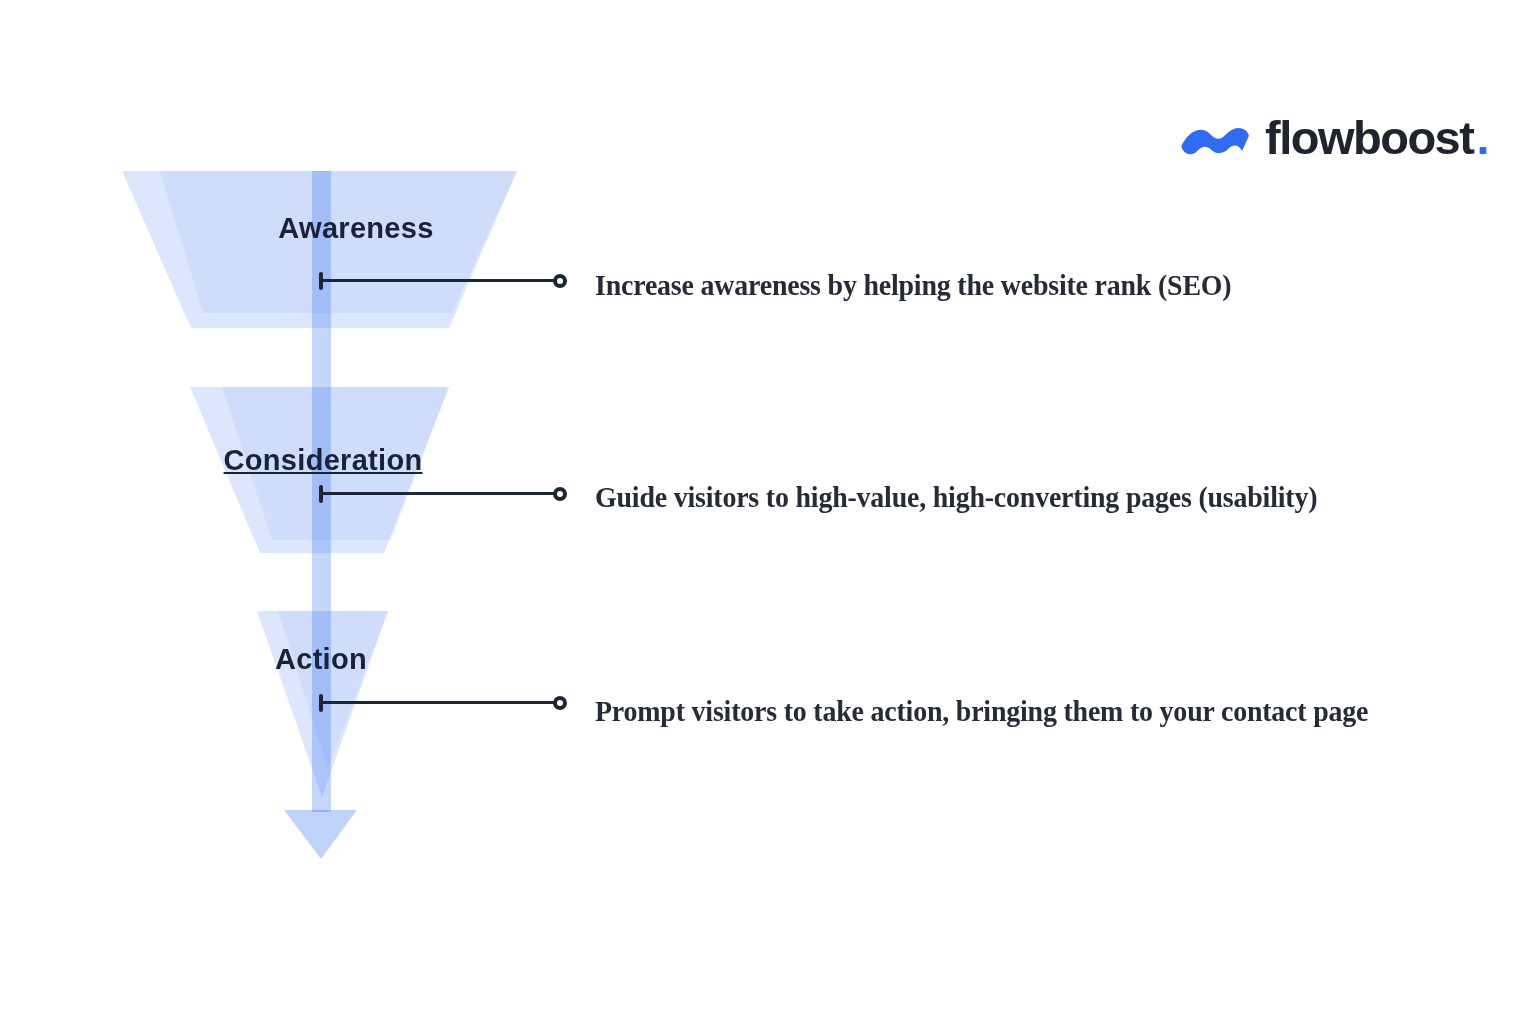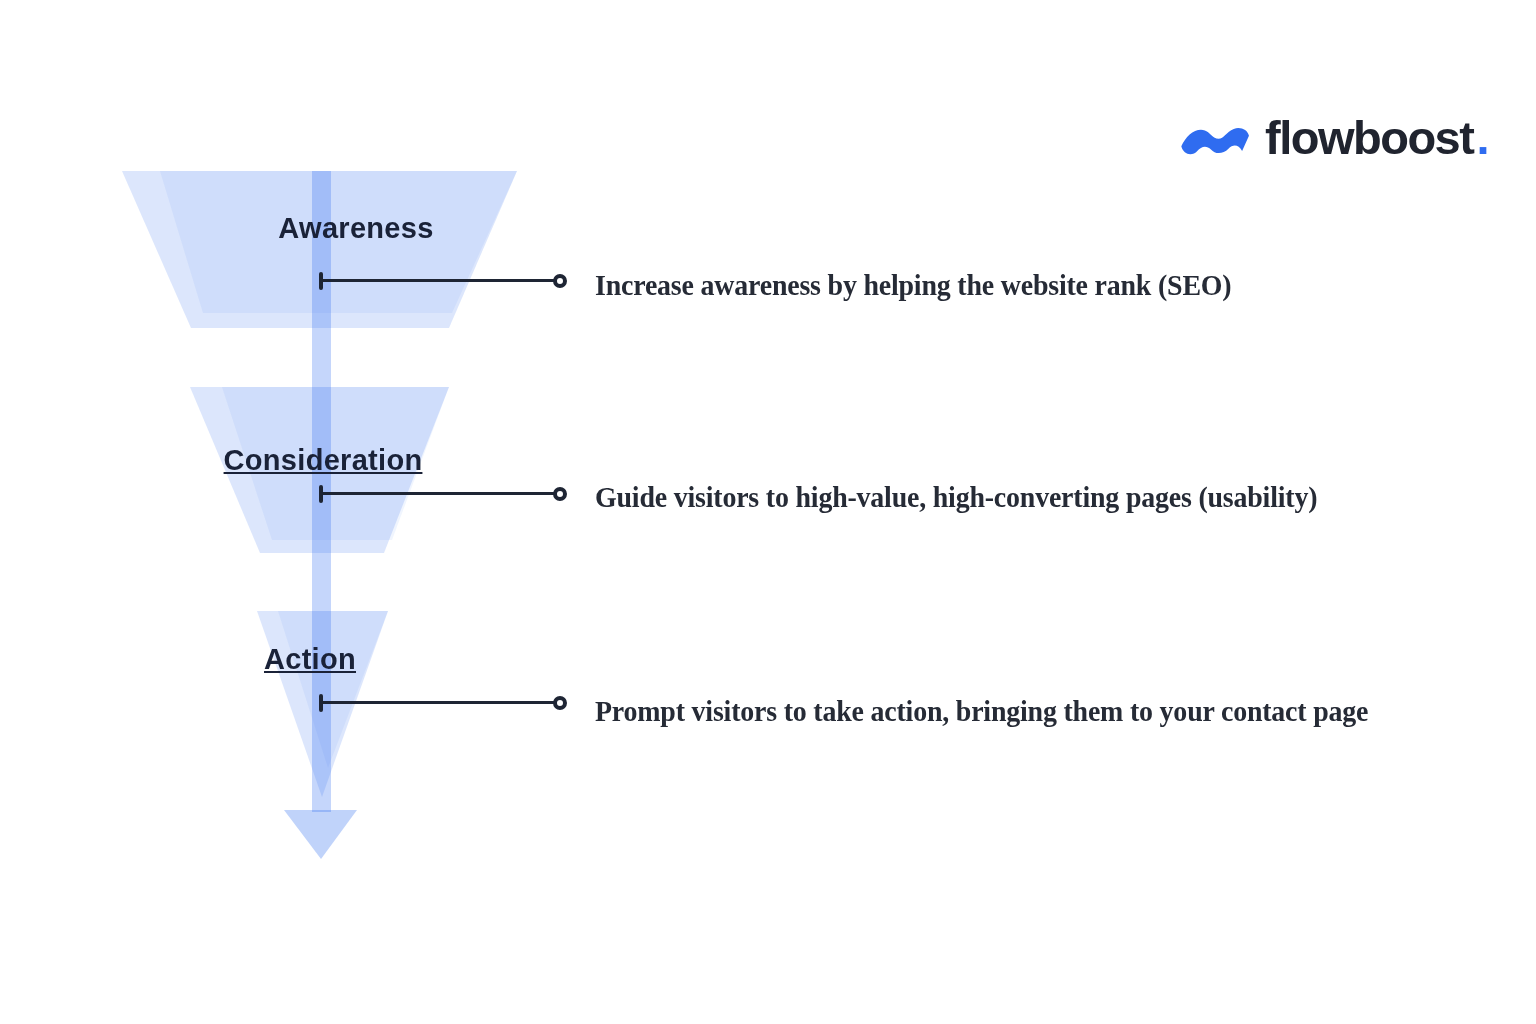--- a/index.html
+++ b/index.html
@@ -28,21 +28,21 @@
   .arrowhead{background:rgba(47,108,240,0.30);
     clip-path:polygon(284px 810px,357px 810px,321px 859px);}
   
   .stage-label{
     position:absolute;transform:translateX(-50%);
     font-weight:700;font-size:29px;line-height:34px;
     letter-spacing:0.3px;color:#1a2238;white-space:nowrap;
   }
   .lbl-awareness{left:321px;top:211px;margin-left:35px;}
   .lbl-consideration{left:323px;top:443px;text-decoration:underline;}
-  .lbl-action{left:310px;top:642px;text-decoration:underline;}
+  .lbl-action{left:321px;top:642px;}
   
   .connector{position:absolute;left:319px;width:248px;height:18px;}
   .conn1{top:272px;} .conn2{top:485px;} .conn3{top:694px;}
   .tick{position:absolute;left:0;top:0;width:4px;height:18px;background:#1e2534;border-radius:2px;}
   .cline{position:absolute;left:2px;top:7px;width:234px;height:3px;background:#1e2534;}
   .cdot{
     position:absolute;left:234px;top:2px;width:14px;height:14px;
     box-sizing:border-box;border:4px solid #1e2534;border-radius:50%;background:#ffffff;
   }
   

